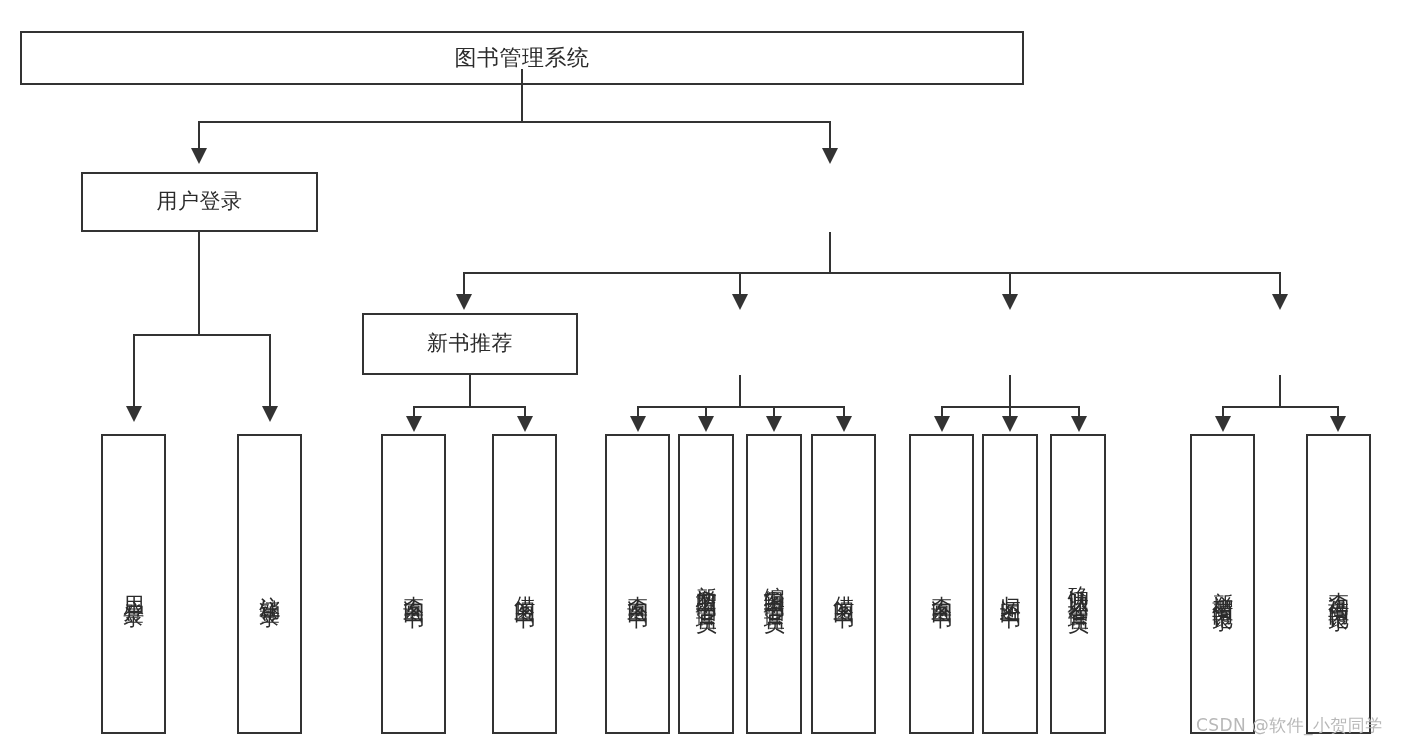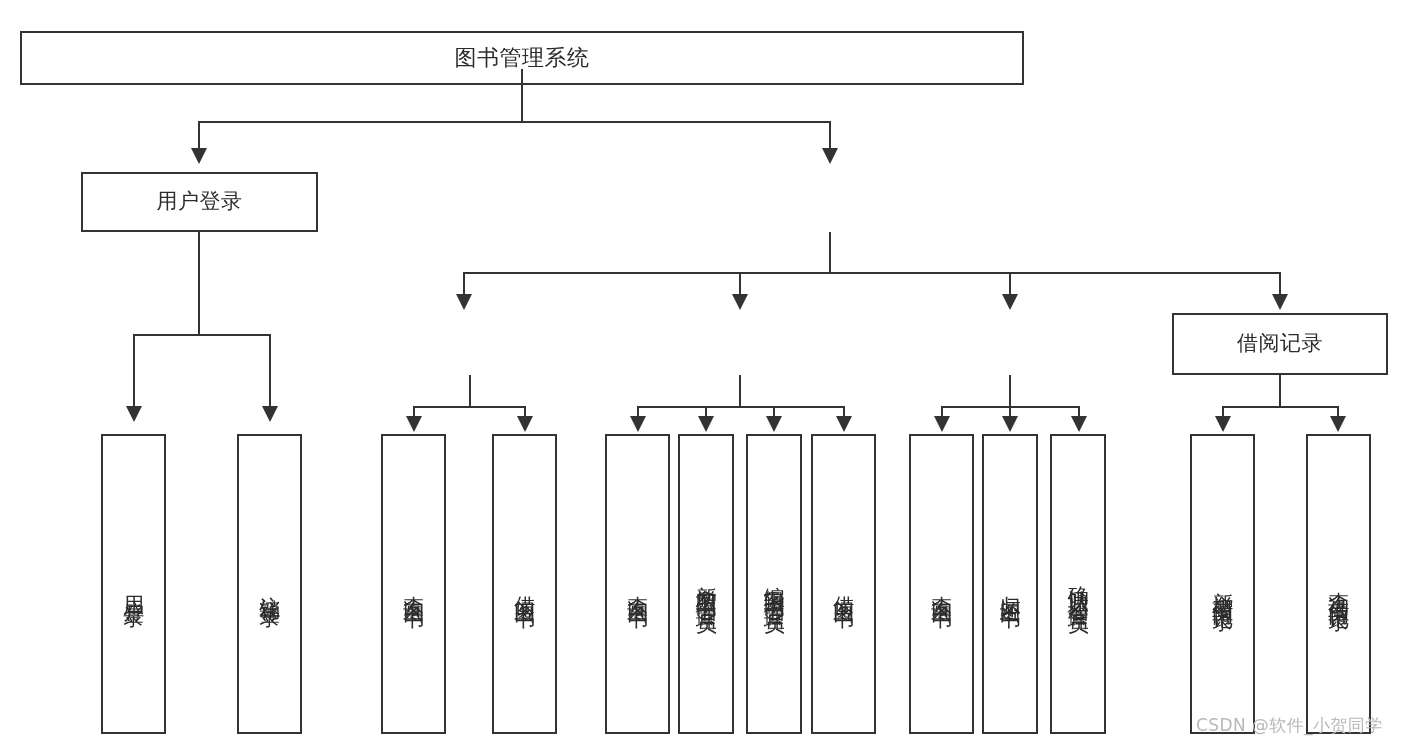--- a/index.html
+++ b/index.html
@@ -103,21 +103,21 @@
   <div class="ln h" style="left:463px; top:272px; width:817px;"></div>
   <div class="ln v" style="left:463px; top:272px; height:24px;"></div>
   <div class="arrow" style="left:456px; top:294px;"></div>
   <div class="ln v" style="left:739px; top:272px; height:24px;"></div>
   <div class="arrow" style="left:732px; top:294px;"></div>
   <div class="ln v" style="left:1009px; top:272px; height:24px;"></div>
   <div class="arrow" style="left:1002px; top:294px;"></div>
   <div class="ln v" style="left:1279px; top:272px; height:24px;"></div>
   <div class="arrow" style="left:1272px; top:294px;"></div>
 
-  <div class="node h" style="left:1172px; top:313px; width:216px; height:62px;">借阅记录</div>
+  <div class="node h" style="left:362px; top:313px; width:216px; height:62px;">新书推荐</div>
 
   <div class="ln v" style="left:469px; top:375px; height:33px;"></div>
   <div class="ln h" style="left:413px; top:406px; width:113px;"></div>
   <div class="ln v" style="left:413px; top:406px; height:12px;"></div>
   <div class="arrow" style="left:406px; top:416px;"></div>
   <div class="ln v" style="left:524px; top:406px; height:12px;"></div>
   <div class="arrow" style="left:517px; top:416px;"></div>
 
   <div class="ln v" style="left:739px; top:375px; height:33px;"></div>
   <div class="ln h" style="left:637px; top:406px; width:208px;"></div>

